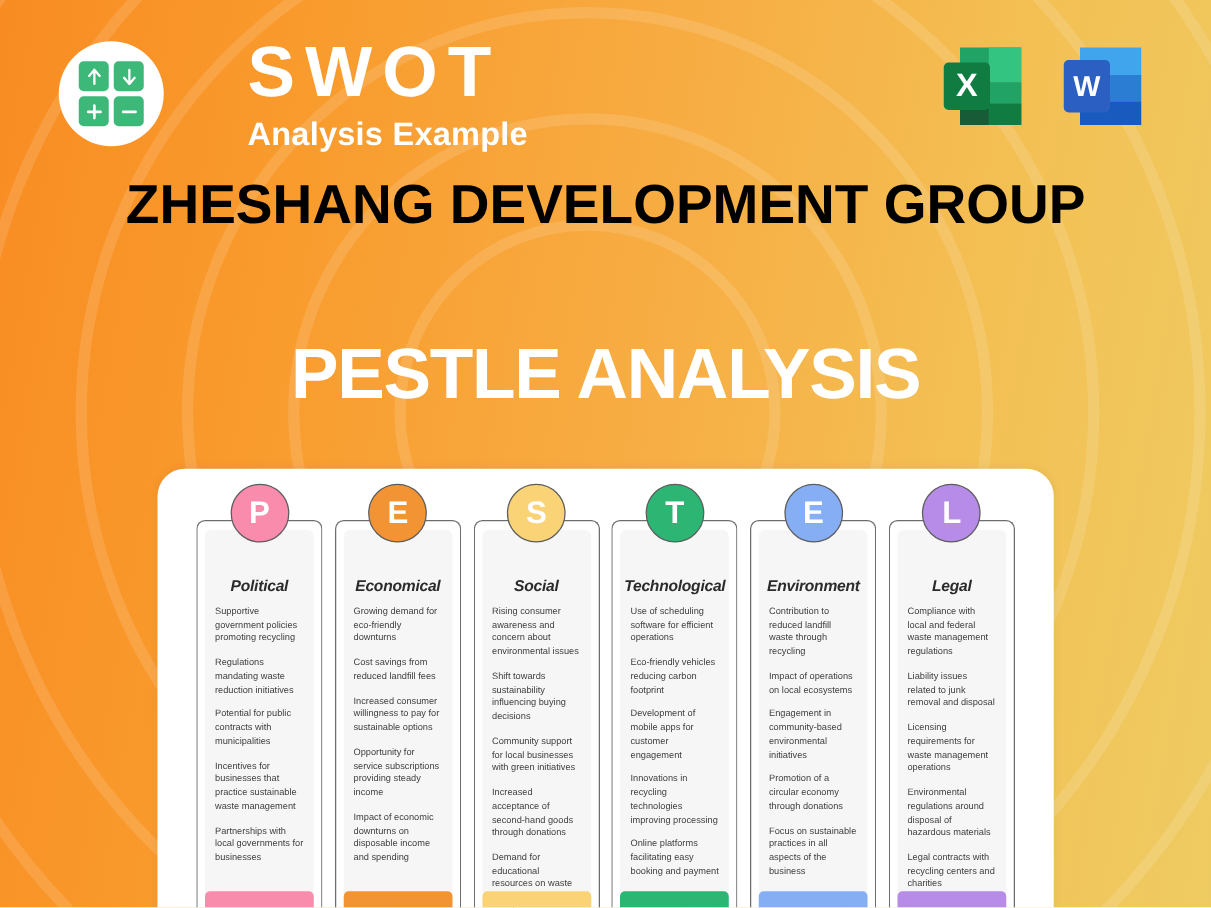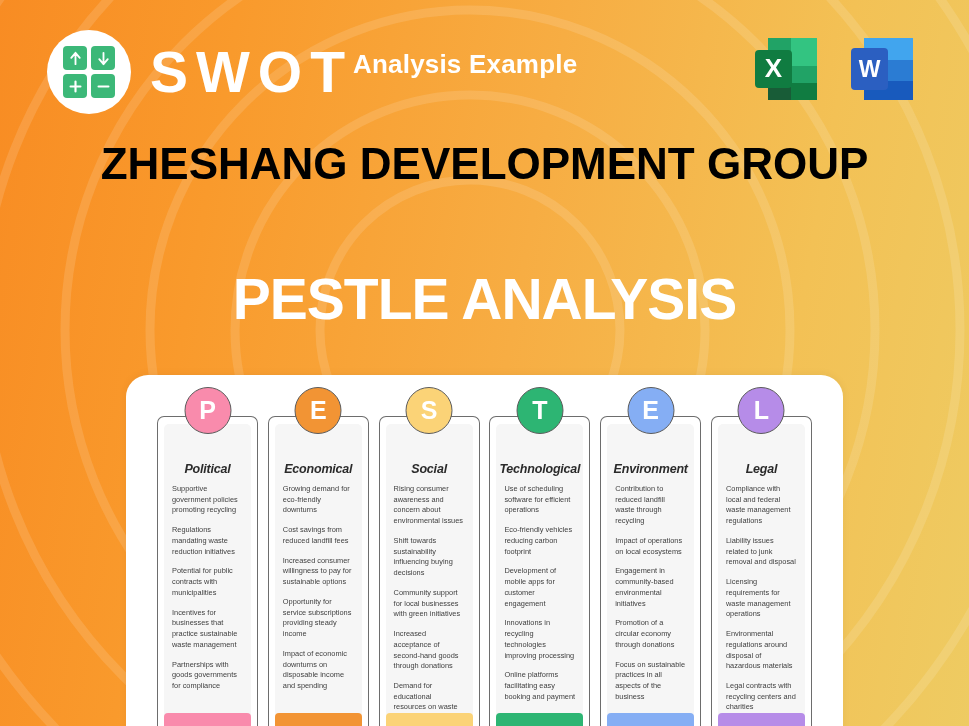--- a/index.html
+++ b/index.html
@@ -59,21 +59,23 @@
     background: #3cb878;
     border-radius: 4px;
     display: flex;
     align-items: center;
     justify-content: center;
   }
   .mark-cell svg { display: block; }
 
   .brand-text {
     display: flex;
+    flex-direction: column;
     line-height: 1;
+    margin-left: 48px;
   }
   .brand-title {
     color: #ffffff;
     font-size: 57px;
     font-weight: bold;
     letter-spacing: 8px;
     line-height: 1;
   }
   .brand-sub {
     color: #ffffff;
@@ -300,21 +302,21 @@
 
       <div class="pestle-col">
         <div class="badge" style="background:#f98bac">P</div>
         <div class="col-inner">
           <div class="col-heading">Political</div>
           <div class="col-items">
             <div class="col-item">Supportive government policies promoting recycling</div>
             <div class="col-item">Regulations mandating waste reduction initiatives</div>
             <div class="col-item">Potential for public contracts with municipalities</div>
             <div class="col-item">Incentives for businesses that practice sustainable waste management</div>
-            <div class="col-item">Partnerships with goods governments for compliance</div>
+            <div class="col-item">Partnerships with local governments for businesses</div>
           </div>
         </div>
         <div class="col-strip" style="background:#f98bac"></div>
       </div>
 
       <div class="pestle-col">
         <div class="badge" style="background:#f29434">E</div>
         <div class="col-inner">
           <div class="col-heading">Economical</div>
           <div class="col-items">

